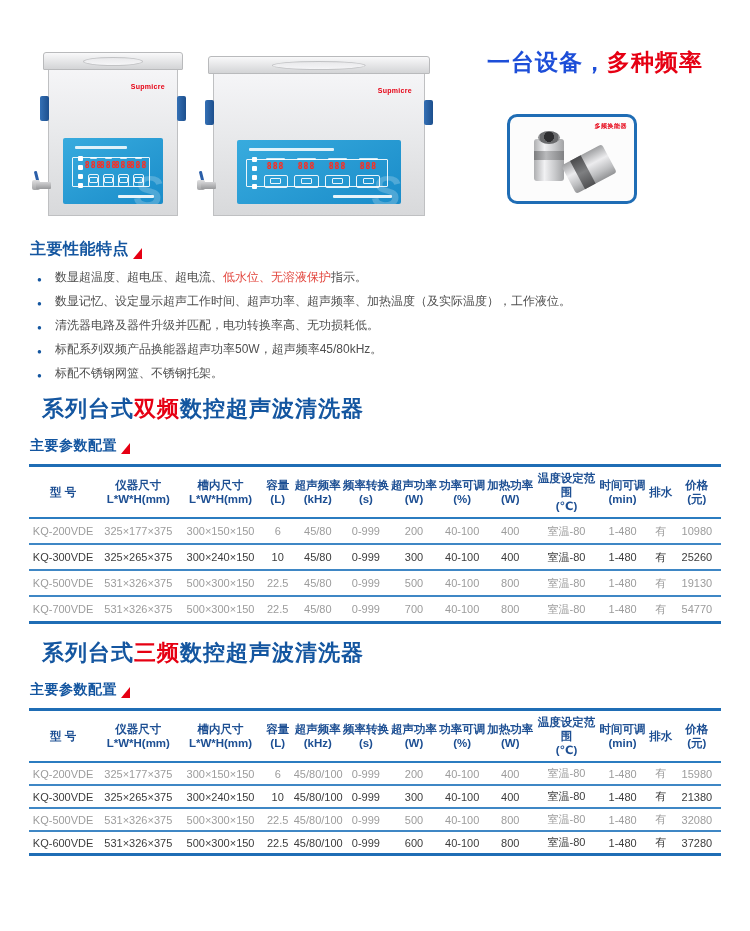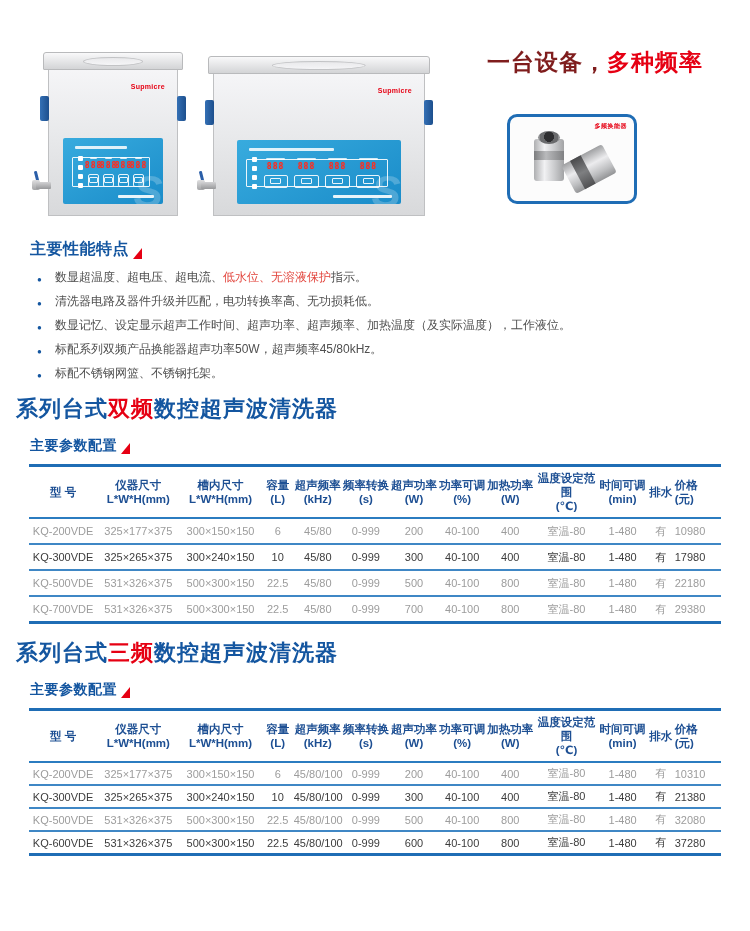--- a/index.html
+++ b/index.html
@@ -39,21 +39,21 @@
   .unit .btn::after{content:"";width:9px;height:4px;border:1px solid rgba(255,255,255,.9);border-radius:1px;}
   .s-mark{position:absolute;right:0px;bottom:-10px;font-size:44px;font-weight:bold;font-style:italic;
        color:rgba(255,255,255,.22);line-height:1;}
   .logo-bar{position:absolute;right:9px;bottom:6px;width:36%;height:3px;background:rgba(255,255,255,.9);border-radius:1px;}
   .valve{position:absolute;left:-17px;bottom:24px;width:20px;height:12px;}
   .valve .pipe{position:absolute;right:1px;top:3px;width:15px;height:7px;background:linear-gradient(180deg,#d2d2d4,#98999b);border-radius:1px;}
   .valve .knob{position:absolute;left:0;top:1px;width:8px;height:10px;background:linear-gradient(180deg,#dededf,#a4a5a7);border-radius:2px;}
   .valve .lever{position:absolute;left:3px;top:-8px;width:3px;height:10px;background:#2a5ea8;border-radius:1px;transform:rotate(-14deg);}
   
   .tagline{position:absolute;left:487px;top:47px;font-size:23px;font-weight:bold;letter-spacing:1px;white-space:nowrap;}
-  .tagline .blue{color:#7f1d1d;}
+  .tagline .blue{color:#1d4ed8;}
   .promo-box{position:absolute;left:507px;top:114px;width:124px;height:84px;border:3px solid #1f6db5;
        border-radius:10px;background:#fcfcfc;overflow:hidden;}
   .transducer-label{position:absolute;right:7px;top:5px;font-size:6px;font-weight:bold;color:#e60013;letter-spacing:.5px;}
   .td1{position:absolute;left:24px;top:22px;width:30px;height:42px;border-radius:3px;
        background:linear-gradient(90deg,#aeafb1,#f1f1f3 35%,#c8c9cb 70%,#a2a3a5);}
   .td1 .band{position:absolute;left:0;top:12px;width:100%;height:9px;background:linear-gradient(90deg,#7c7d7f,#b9babc 40%,#808183);}
   .td1 .cap{position:absolute;left:4px;top:-8px;width:22px;height:13px;border-radius:50%;
        background:radial-gradient(circle at 50% 45%,#2e2e30 0 38%,#6a6b6d 39% 70%,#8e8f91 71%);}
   .td2{position:absolute;left:56px;top:36px;width:46px;height:32px;transform:rotate(-28deg);border-radius:3px;
        background:linear-gradient(180deg,#9fa0a2,#ececee 40%,#bdbec0 75%,#939496);}
@@ -62,31 +62,31 @@
   .features{margin:6px 0 0 30px;}
   .sec-head{display:flex;align-items:flex-end;gap:4px;}
   .sec-head .txt{font-size:16px;font-weight:bold;color:#1456a0;letter-spacing:.5px;}
   .tri{display:inline-block;width:0;height:0;border-left:9px solid transparent;border-bottom:11px solid #e60013;margin-bottom:1px;}
   .feature-list{list-style:none;margin:11px 0 0 6px;padding:0;}
   .feature-list li{position:relative;padding-left:19px;font-size:12px;color:#4f4f4f;line-height:13px;margin-bottom:11px;}
   .feature-list li::before{content:"●";position:absolute;left:1px;top:2px;font-size:8px;color:#1456a0;}
   .feature-list li.red-bullet::before{color:#e60013;}
   .feature-list .f-red{color:#e2443c;margin-top:7px;}
   
-  .series-title{margin:14px 0 0 16px;font-size:22px;font-weight:bold;color:#1456a0;letter-spacing:1px;}
+  .series-title{margin:14px 0 0 42px;font-size:22px;font-weight:bold;color:#1456a0;letter-spacing:1px;}
   .sub-head{margin:13px 0 0 30px;}
   .sub-head .txt{font-size:14px;}
   .params{width:692px;margin:9px 0 0 29px;border-collapse:collapse;table-layout:fixed;
        border-top:3px solid #1f6db5;border-bottom:3px solid #1f6db5;}
   .params th{font-size:11.5px;font-weight:bold;color:#1d4f93;vertical-align:middle;padding:4px 0;line-height:14px;
        border-bottom:2px solid #2b7cc0;}
   .params td{font-size:11px;color:#9c9c9c;text-align:center;border-bottom:2px solid #3f87c5;padding:0;}
   .params tr:last-child td{border-bottom:none;}
   .params tr.hl td{color:#3c3c3c;font-weight:normal;}
-  .params .right{text-align:left;padding-right:2px;}
+  .params .right{text-align:center;padding-right:2px;}
   .t1 td{height:24px;}
   .t2 td{height:21px;}
 </style>
 </head>
 <body>
 
 <div class="hero">
 
   <div class="machine m-small">
     <div class="lid">
@@ -201,22 +201,22 @@
   </div>
 </div>
 
 <div class="features">
   <div class="sec-head">
     <span class="txt">主要性能特点</span>
     <span class="tri"></span>
   </div>
   <ul class="feature-list">
       <li><span class="f-pre">数显超温度、超电压、超电流、</span><span class="f-red">低水位、无溶液保护</span><span class="f-post">指示。</span></li>
+      <li><span class="f-pre">数显记忆、设定显示超声工作时间、超声功率、超声频率、加热温度（及实际温度），工作液位。</span><span class="f-red"></span><span class="f-post"></span></li>
       <li><span class="f-pre">清洗器电路及器件升级并匹配，电功转换率高、无功损耗低。</span><span class="f-red"></span><span class="f-post"></span></li>
-      <li><span class="f-pre">数显记忆、设定显示超声工作时间、超声功率、超声频率、加热温度（及实际温度），工作液位。</span><span class="f-red"></span><span class="f-post"></span></li>
       <li><span class="f-pre">标配系列双频产品换能器超声功率50W，超声频率45/80kHz。</span><span class="f-red"></span><span class="f-post"></span></li>
       <li><span class="f-pre">标配不锈钢网篮、不锈钢托架。</span><span class="f-red"></span><span class="f-post"></span></li>
     </ul>
 </div>
 
 <h2 class="series-title">
   <span>系列台式</span><span class="red">双频</span><span>数控超声波清洗器</span>
 </h2>
 <div class="sec-head sub-head">
   <span class="txt">主要参数配置</span>
@@ -301,51 +301,51 @@
         <td>300×240×150</td>
         <td>10</td>
         <td>45/80</td>
         <td>0-999</td>
         <td>300</td>
         <td>40-100</td>
         <td>400</td>
         <td>室温-80</td>
         <td>1-480</td>
         <td>有</td>
-        <td class="right">17980</td>
+        <td class="right">25260</td>
       </tr>
       <tr>
         <td>KQ-500VDE</td>
         <td>531×326×375</td>
         <td>500×300×150</td>
         <td>22.5</td>
         <td>45/80</td>
         <td>0-999</td>
         <td>500</td>
         <td>40-100</td>
         <td>800</td>
         <td>室温-80</td>
         <td>1-480</td>
         <td>有</td>
-        <td class="right">22180</td>
+        <td class="right">19130</td>
       </tr>
       <tr>
         <td>KQ-700VDE</td>
         <td>531×326×375</td>
         <td>500×300×150</td>
         <td>22.5</td>
         <td>45/80</td>
         <td>0-999</td>
         <td>700</td>
         <td>40-100</td>
         <td>800</td>
         <td>室温-80</td>
         <td>1-480</td>
         <td>有</td>
-        <td class="right">29380</td>
+        <td class="right">54770</td>
       </tr>
     </tbody>
 </table>
 
 <h2 class="series-title">
   <span>系列台式</span><span class="red">三频</span><span>数控超声波清洗器</span>
 </h2>
 <div class="sec-head sub-head">
   <span class="txt">主要参数配置</span>
   <span class="tri"></span>
@@ -414,21 +414,21 @@
         <td>300×150×150</td>
         <td>6</td>
         <td>45/80/100</td>
         <td>0-999</td>
         <td>200</td>
         <td>40-100</td>
         <td>400</td>
         <td>室温-80</td>
         <td>1-480</td>
         <td>有</td>
-        <td class="right">10310</td>
+        <td class="right">15980</td>
       </tr>
       <tr class="hl">
         <td>KQ-300VDE</td>
         <td>325×265×375</td>
         <td>300×240×150</td>
         <td>10</td>
         <td>45/80/100</td>
         <td>0-999</td>
         <td>300</td>
         <td>40-100</td>

